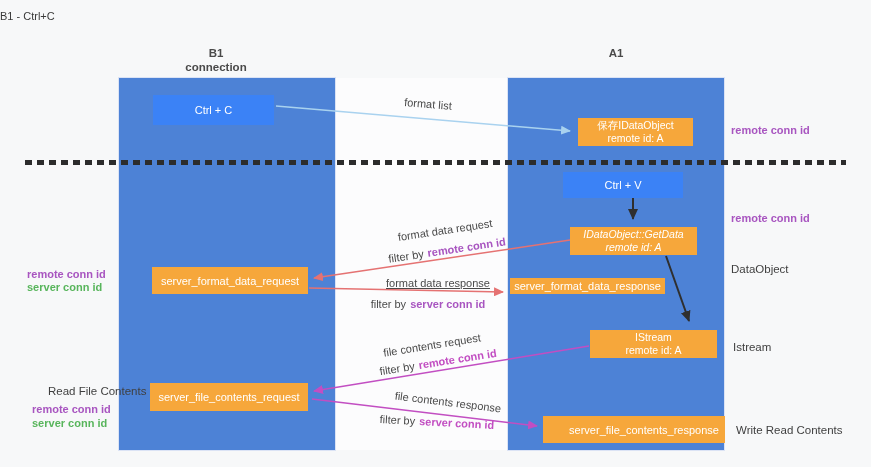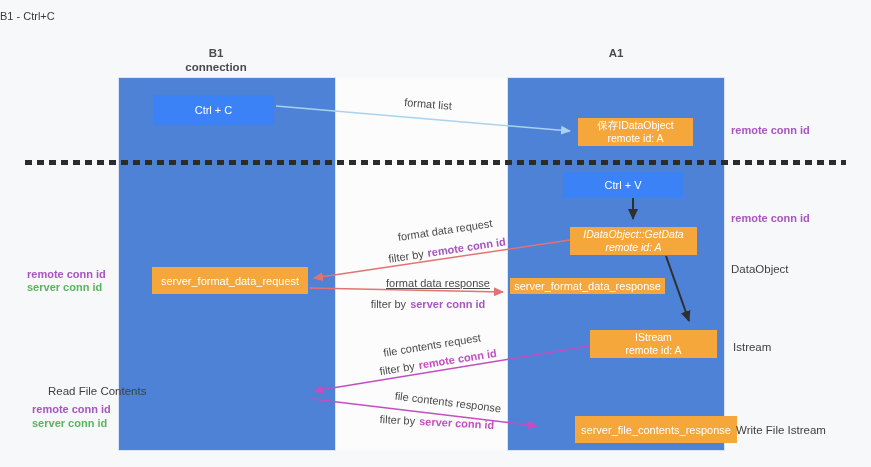--- a/index.html
+++ b/index.html
@@ -106,22 +106,25 @@
 
   <div class="node orange" style="left:510px;top:278px;width:155px;height:16px;">
     <span>server_format_data_response</span>
   </div>
 
   <div class="node orange two" style="left:590px;top:330px;width:127px;height:28px;">
     <span>IStream</span>
     <span>remote id: A</span>
   </div>
 
+  <div class="node orange" style="left:150px;top:383px;width:158px;height:28px;">
+    <span>server_file_contents_request</span>
+  </div>
 
-  <div class="node orange" style="left:575px;top:416px;width:162px;height:27px;">
+  <div class="node orange" style="left:543px;top:416px;width:162px;height:27px;padding-left:20px;">
     <span>server_file_contents_response</span>
   </div>
 
   <div class="alabel" style="left:428px;top:104px;--r:4.5deg;">
     <span>format list</span>
   </div>
 
   <div class="alabel" style="left:445px;top:230px;--r:-8.5deg;">
     <span>format data request</span>
   </div>
@@ -147,21 +150,21 @@
     <span>file contents response</span>
   </div>
   <div class="alabel" style="left:437px;top:422px;--r:3deg;">
     <span class="fb">filter by</span><span class="c-magenta">server conn id</span>
   </div>
 
   <div class="side c-purple" style="left:731px;top:124px;">remote conn id</div>
   <div class="side c-purple" style="left:731px;top:212px;">remote conn id</div>
   <div class="side plain" style="left:731px;top:234px;margin-top:29px;">DataObject</div>
   <div class="side plain" style="left:733px;top:341px;">Istream</div>
-  <div class="side plain" style="left:736px;top:424px;">Write File Istream</div>
+  <div class="side plain" style="left:736px;top:424px;">Write Read Contents</div>
 
   <div class="side c-purple" style="left:27px;top:268px;">remote conn id</div>
   <div class="side c-green" style="left:27px;top:281px;">server conn id</div>
   <div class="side plain" style="left:28px;top:385px;margin-left:20px;">Read File Contents</div>
   <div class="side c-purple" style="left:32px;top:403px;">remote conn id</div>
   <div class="side c-green" style="left:32px;top:417px;">server conn id</div>
 
 </div>
 
 </body></html>

